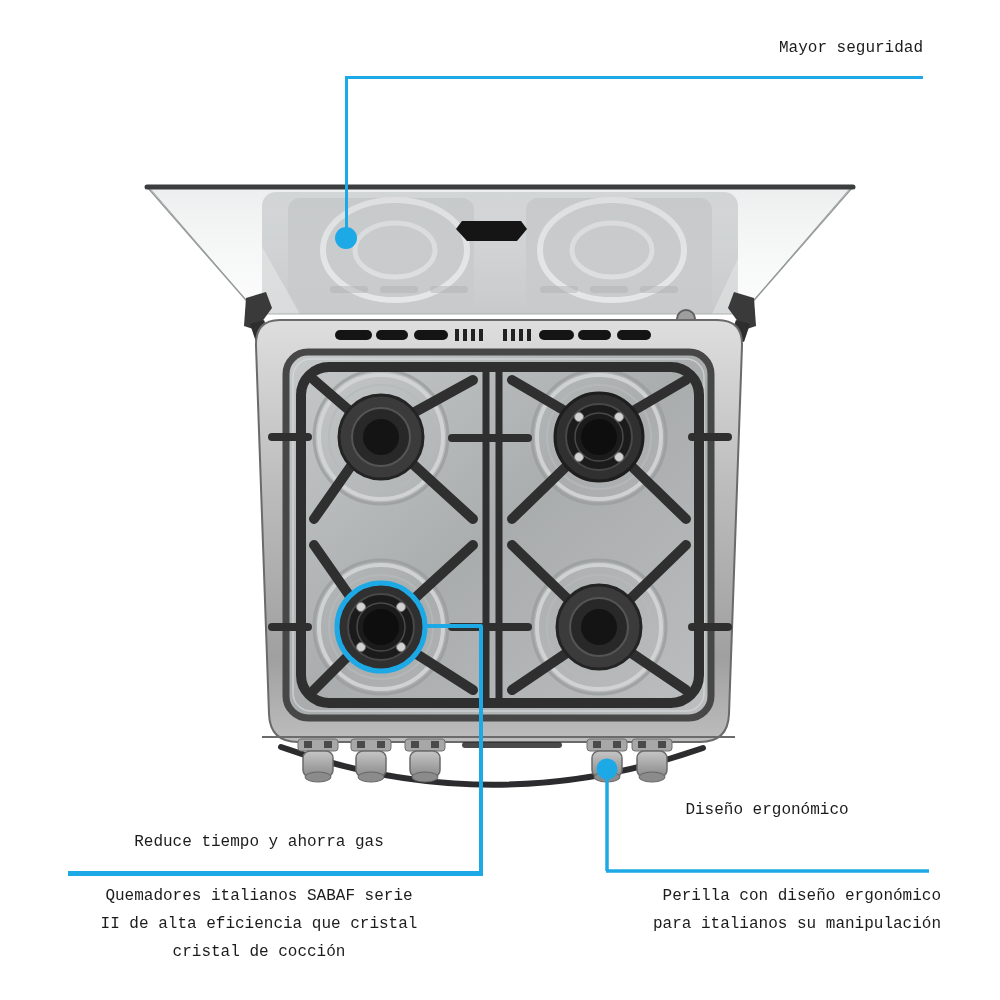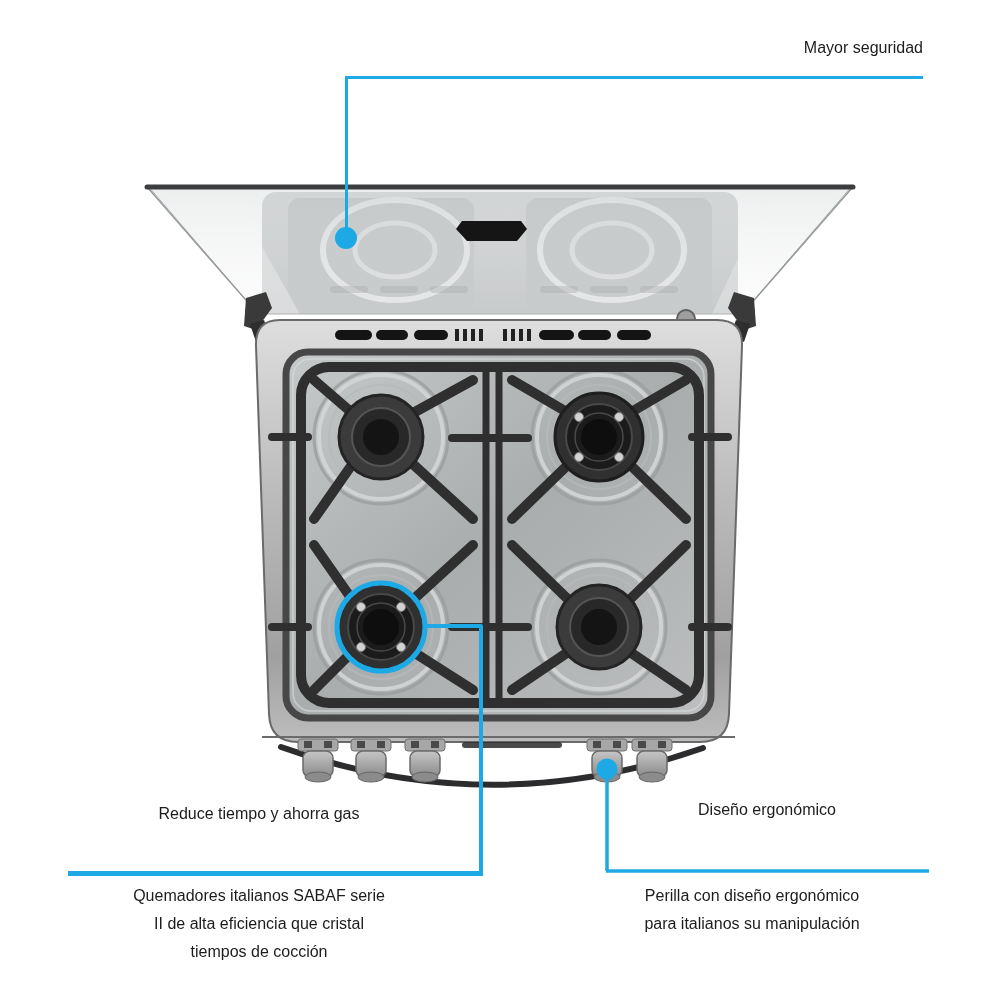--- a/index.html
+++ b/index.html
@@ -1,27 +1,27 @@
 <!DOCTYPE html>
 <html><head>
 <meta charset="utf-8">
 <style>
   html,body{margin:0;padding:0;background:#fff;}
   .canvas{
     position:relative;width:1000px;height:1000px;background:#ffffff;overflow:hidden;
-    font-family:Liberation Sans, sans-serif;color:#1c1c1c;
+    font-family:Liberation Mono, monospace;color:#1c1c1c;
   }
   .canvas svg.art{position:absolute;left:0;top:0;}
   .tb{position:absolute;}
   .tb-seg-title{top:39px;right:77px;text-align:right;}
   .tb-seg-body{top:86px;right:80px;text-align:right;}
-  .tb-red-title{top:805px;left:38px;width:442px;text-align:center;}
+  .tb-red-title{top:833px;left:38px;width:442px;text-align:center;}
   .tb-red-body{top:882px;left:22px;width:474px;text-align:center;line-height:28px;}
   .tb-dis-title{top:801px;left:602px;width:330px;text-align:center;}
-  .tb-dis-body{top:882px;left:563px;width:378px;text-align:center;line-height:28px;}
+  .tb-dis-body{top:882px;left:563px;width:378px;text-align:right;line-height:28px;}
 </style>
 </head>
 <body>
 
 <div class="canvas">
 
   <svg class="art" width="1000" height="1000" viewBox="0 0 1000 1000" aria-hidden="true">
     <defs>
       <linearGradient id="bodyGrad" x1="0" y1="0" x2="0" y2="1">
         <stop offset="0" stop-color="#dedede"></stop>
@@ -258,21 +258,21 @@
       <line x1="606" y1="871" x2="929" y2="871" stroke-width="3.5"></line>
     </g>
   </svg>
 
   <div class="tb tb-seg-title t">Mayor seguridad</div>
 
   <div class="tb tb-red-title t">Reduce tiempo y ahorra gas</div>
   <div class="tb tb-red-body d">
     <div>Quemadores italianos SABAF serie</div>
     <div>II de alta eficiencia  que cristal</div>
-    <div>tiempos de cocción</div>
+    <div>cristal de cocción</div>
   </div>
 
   <div class="tb tb-dis-title t">Diseño ergonómico</div>
   <div class="tb tb-dis-body d">
     <div>Perilla con diseño ergonómico</div>
     <div>para italianos su manipulación</div>
   </div>
 
 </div>
 

